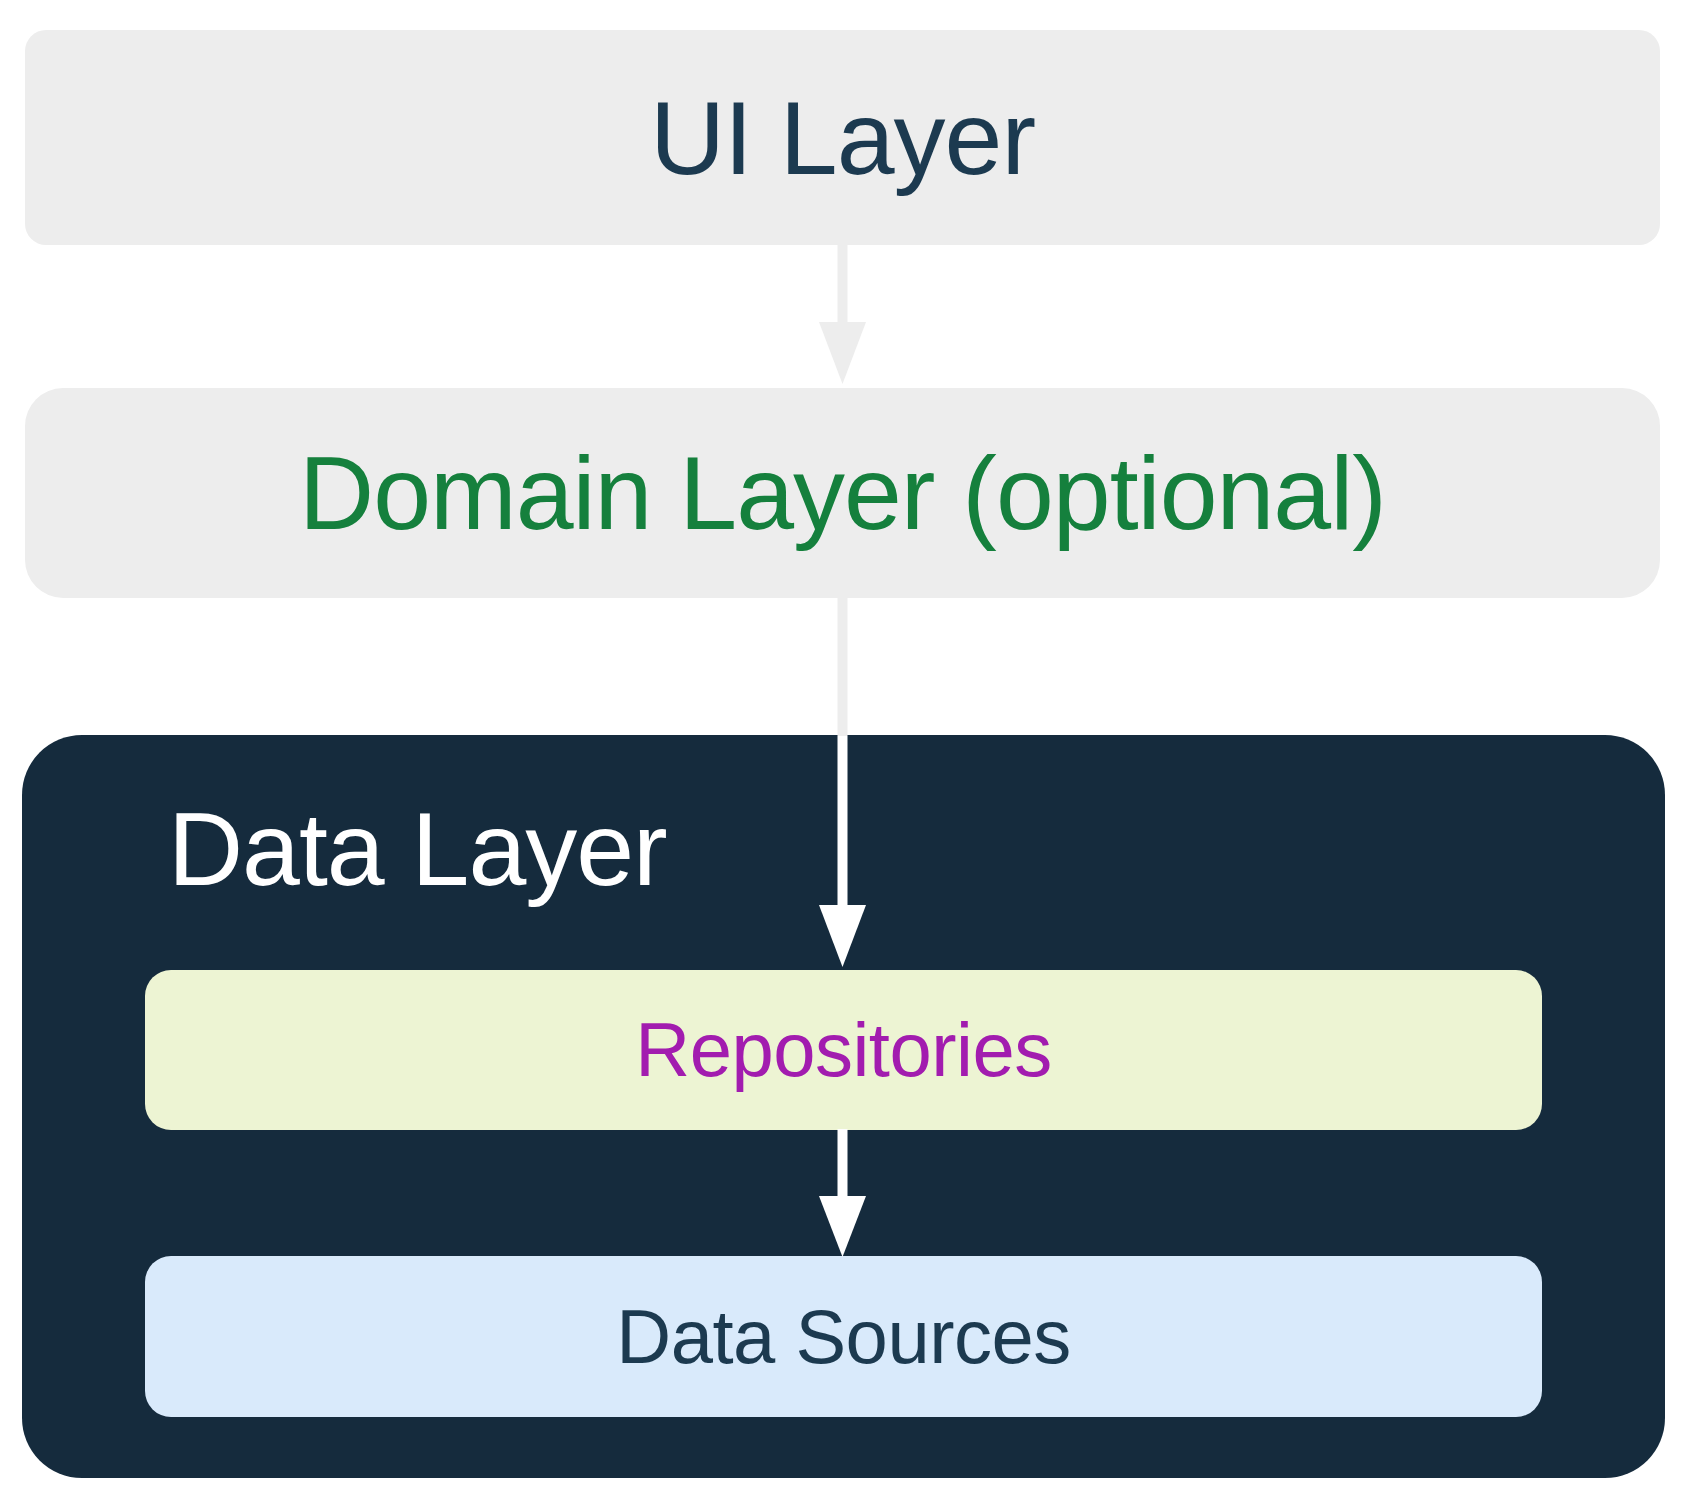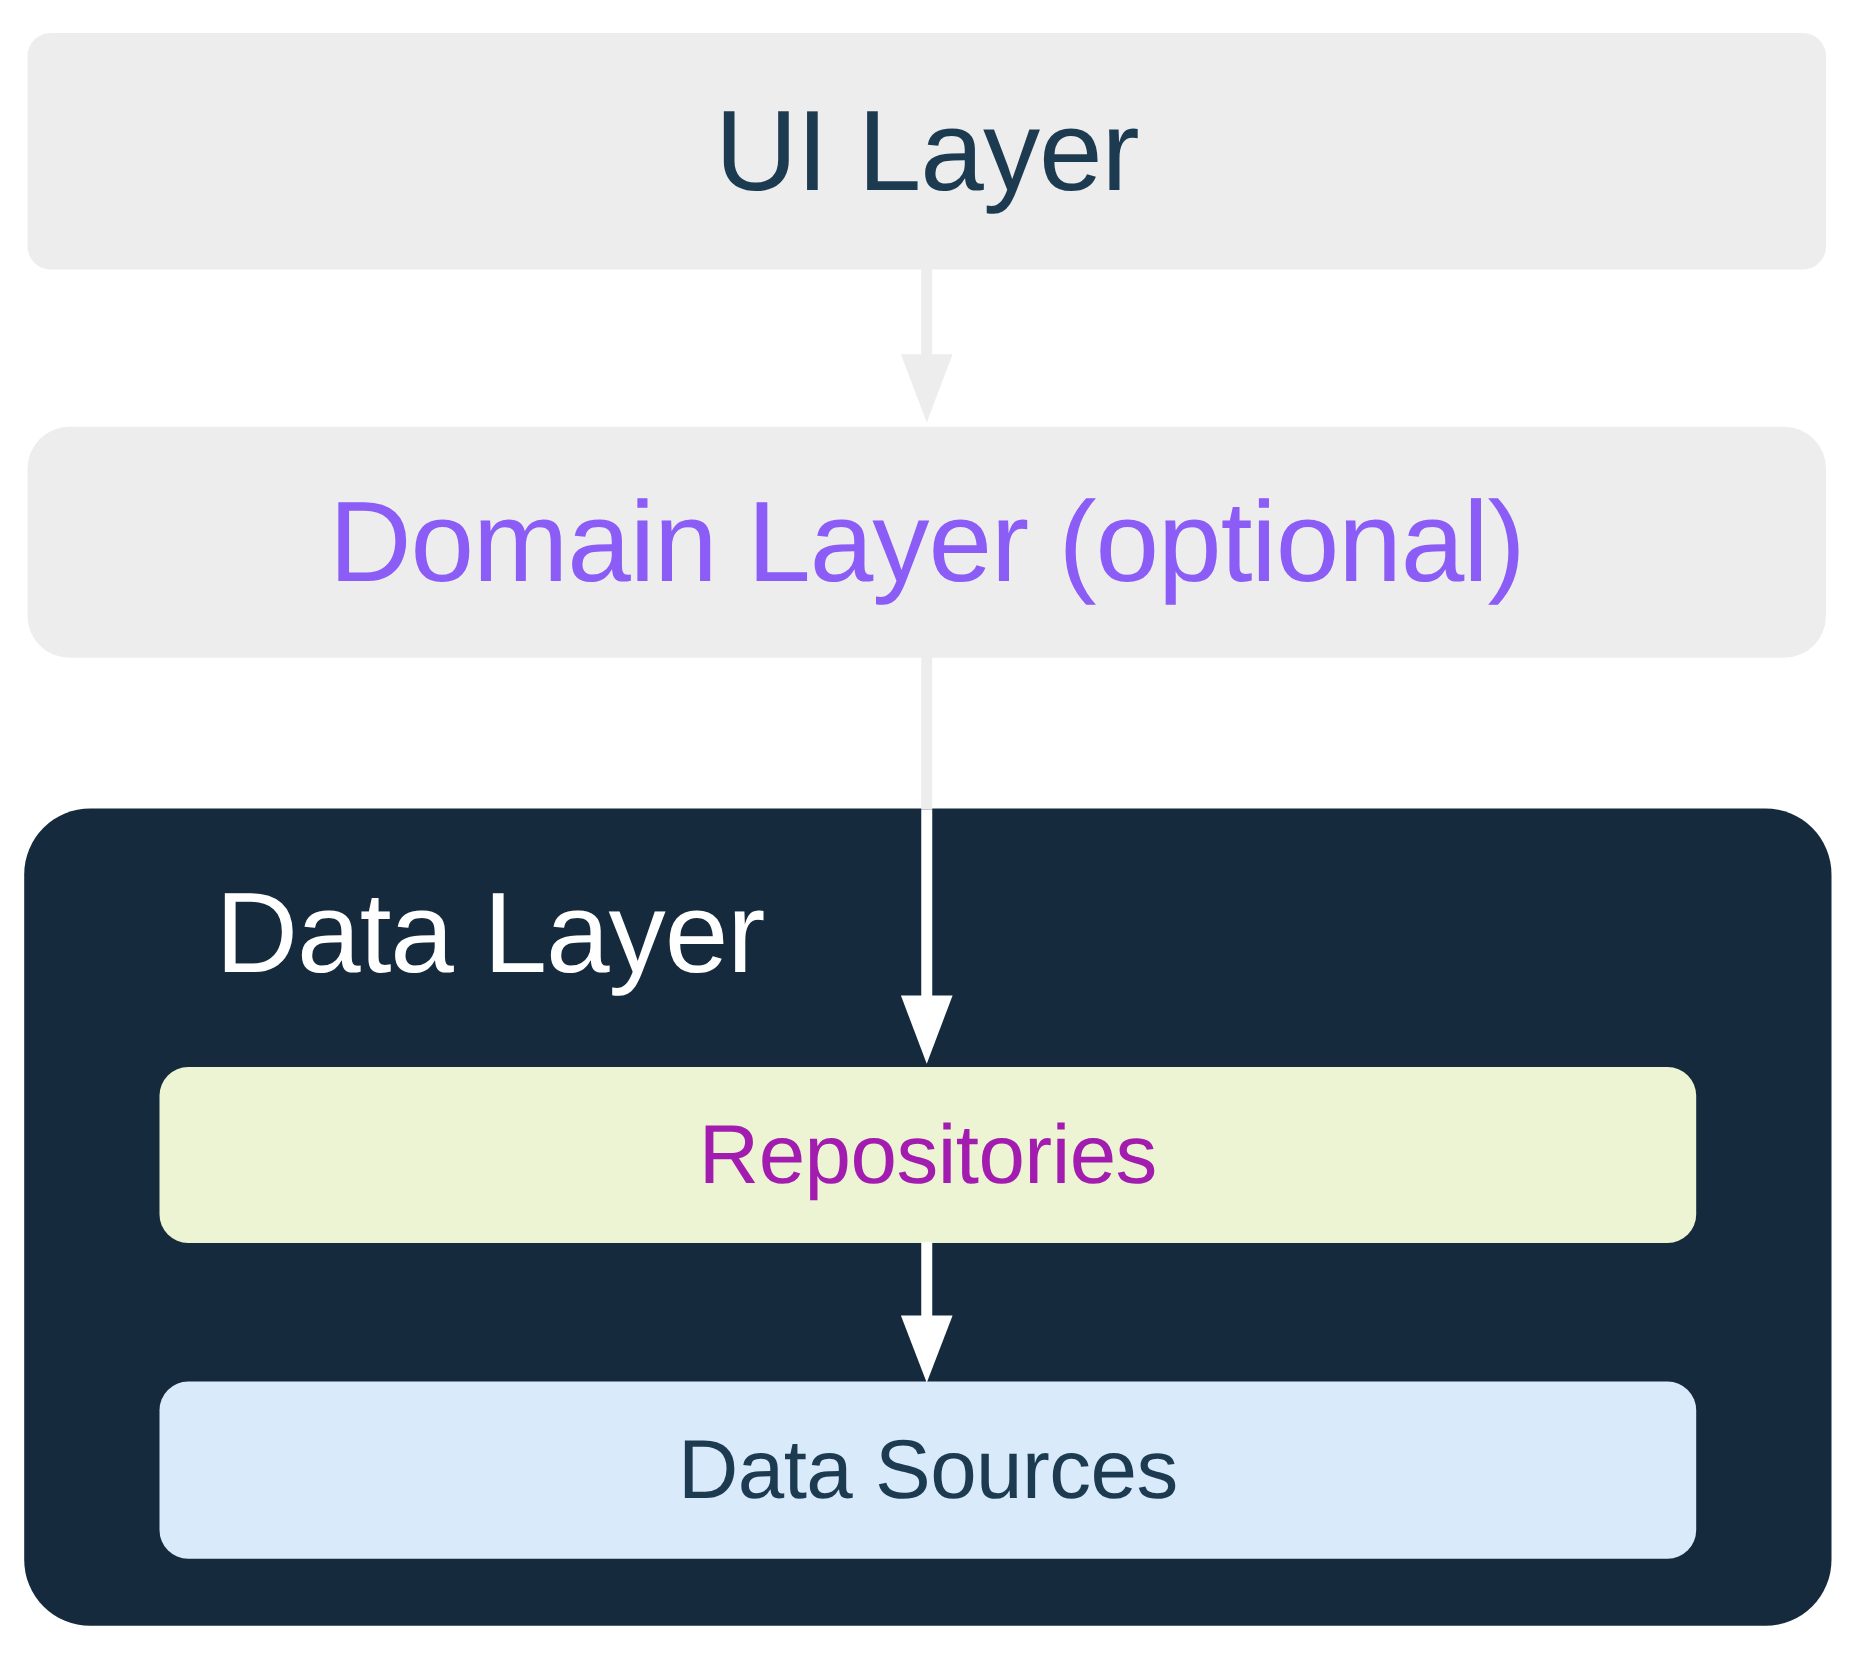--- a/index.html
+++ b/index.html
@@ -73,25 +73,25 @@
 </head>
 <body>
 
 <div class="canvas" style="background-color: rgb(255, 255, 255);">
 
   <div class="box box-ui" style="background-color: rgb(237, 237, 237);">
     <span class="label-lg" style="color: rgb(28, 58, 80);">UI Layer</span>
   </div>
 
   <div class="box box-domain" style="background-color: rgb(237, 237, 237);">
-    <span class="label-lg" style="color: #8b5cf6;">Domain Layer (optional)</span>
+    <span class="label-lg" style="color: #15803d;">Domain Layer (optional)</span>
   </div>
 
   <div class="box box-data" style="background-color: rgb(21, 43, 61);">
-    <span class="data-title" style="color: rgb(255, 255, 255); margin-left: 28px;">Data Layer</span>
+    <span class="data-title" style="color: rgb(255, 255, 255);">Data Layer</span>
 
     <div class="box box-repos" style="background-color: rgb(237, 244, 211);">
       <span class="label-md" style="color: #a21caf;">Repositories</span>
     </div>
 
     <div class="box box-sources" style="background-color: rgb(217, 234, 251);">
       <span class="label-md" style="color: rgb(28, 58, 80);">Data Sources</span>
     </div>
   </div>
 

